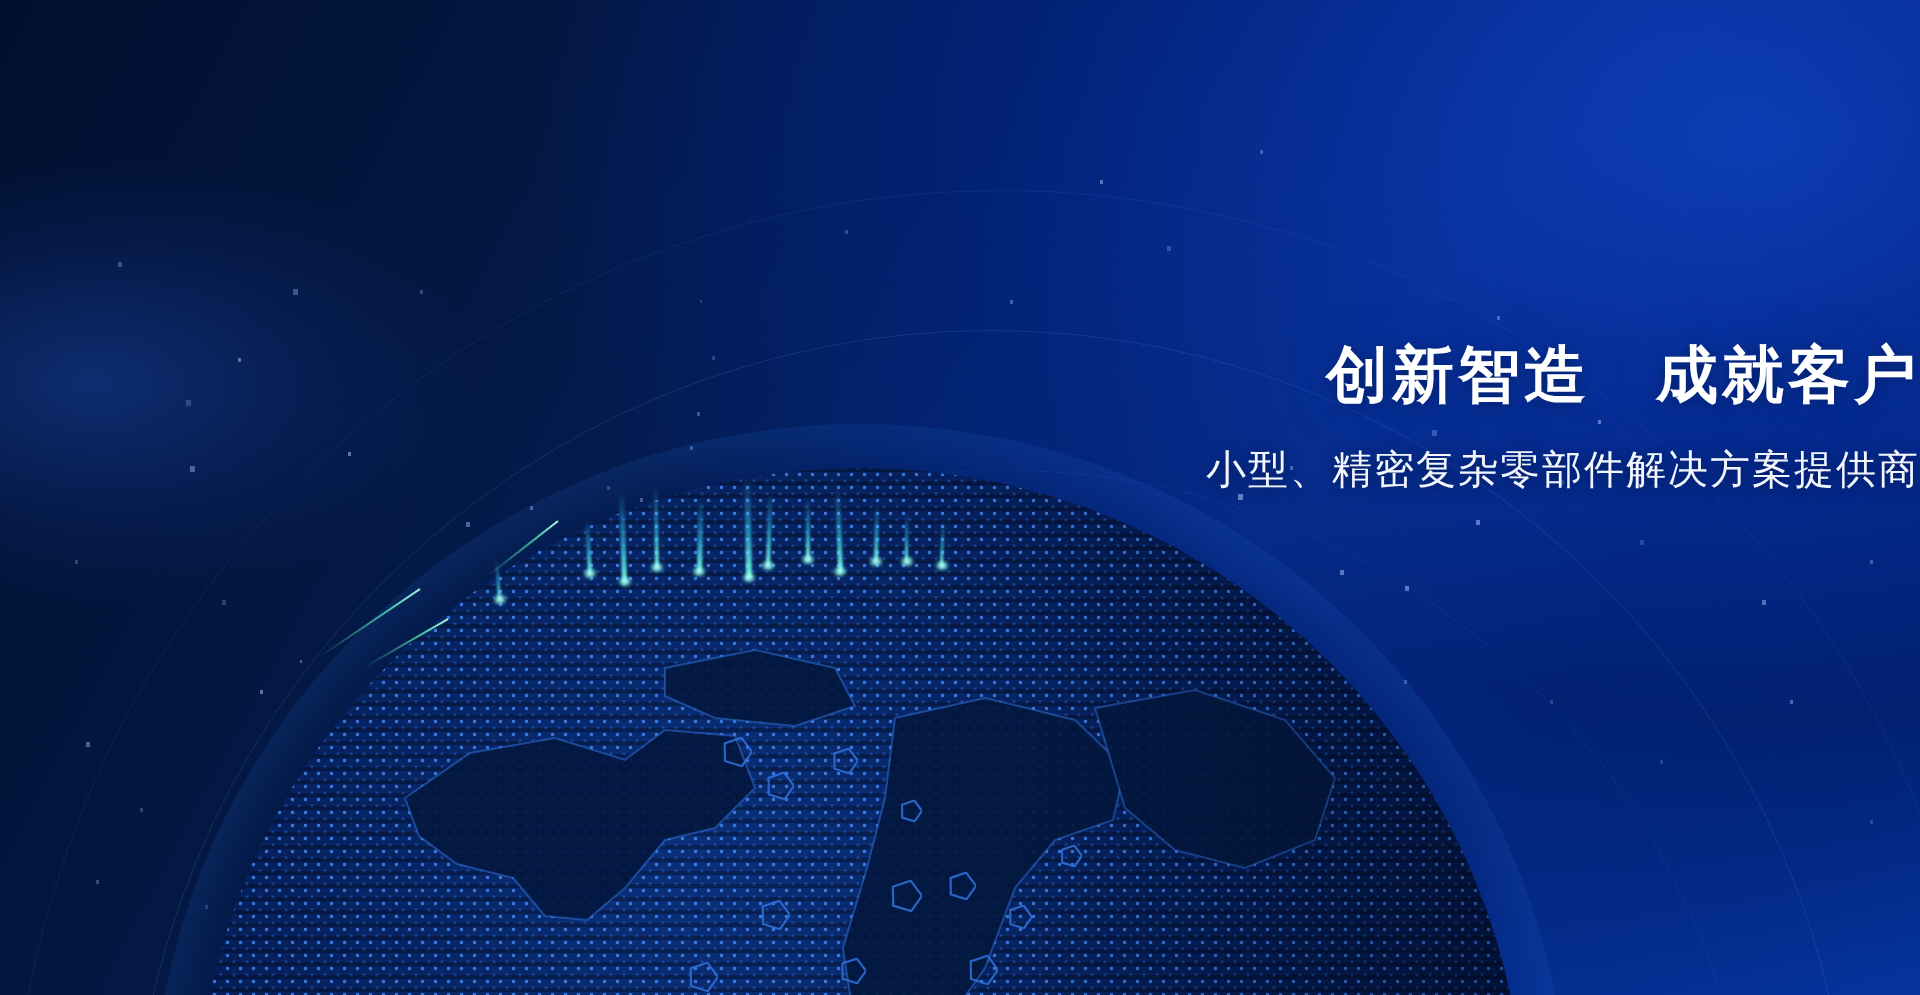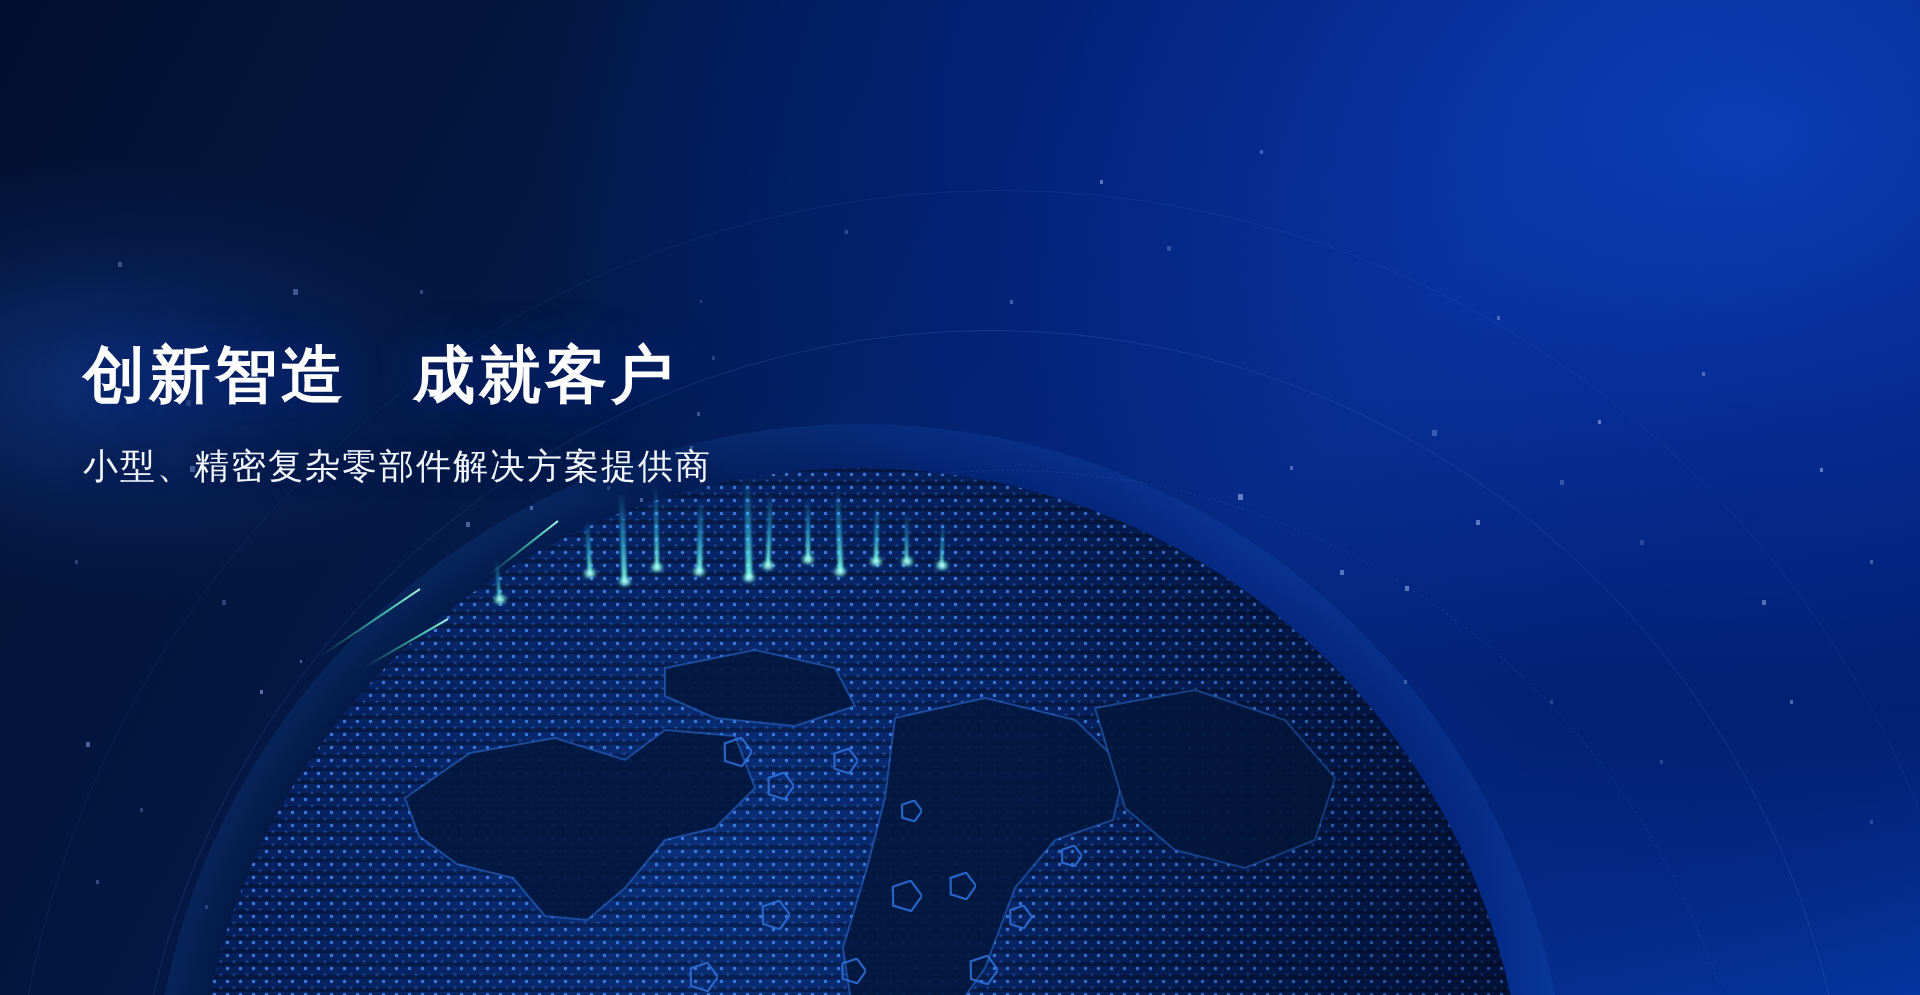--- a/index.html
+++ b/index.html
@@ -193,37 +193,37 @@
   
   .poly { position: absolute; }
   .poly svg { display:block; }
 
   
   #copy {
     position: absolute;
     left: 0;
     top: 340px;
     width: 1920px;
-    text-align: left;
-    padding-left: 83px;
+    text-align: right;
+    padding-left: 60px;
     box-sizing: border-box;
   }
   #headline {
     margin: 0;
     font-size: 62px;
     line-height: 1.12;
     font-weight: 700;
     color: #ffffff;
     letter-spacing: 4px;
     text-shadow: 0 2px 18px rgba(0,25,90,0.85), 0 0 42px rgba(20,70,180,0.55);
     white-space: pre;
   }
   #subhead {
     margin: 36px 0 0 0;
-    font-size: 35px;
+    font-size: 40px;
     line-height: 1.2;
     font-weight: 400;
     color: #f2f6ff;
     letter-spacing: 2px;
     text-shadow: 0 2px 14px rgba(0,20,70,0.8);
     white-space: pre;
   }
 </style>
 </head>
 <body>

